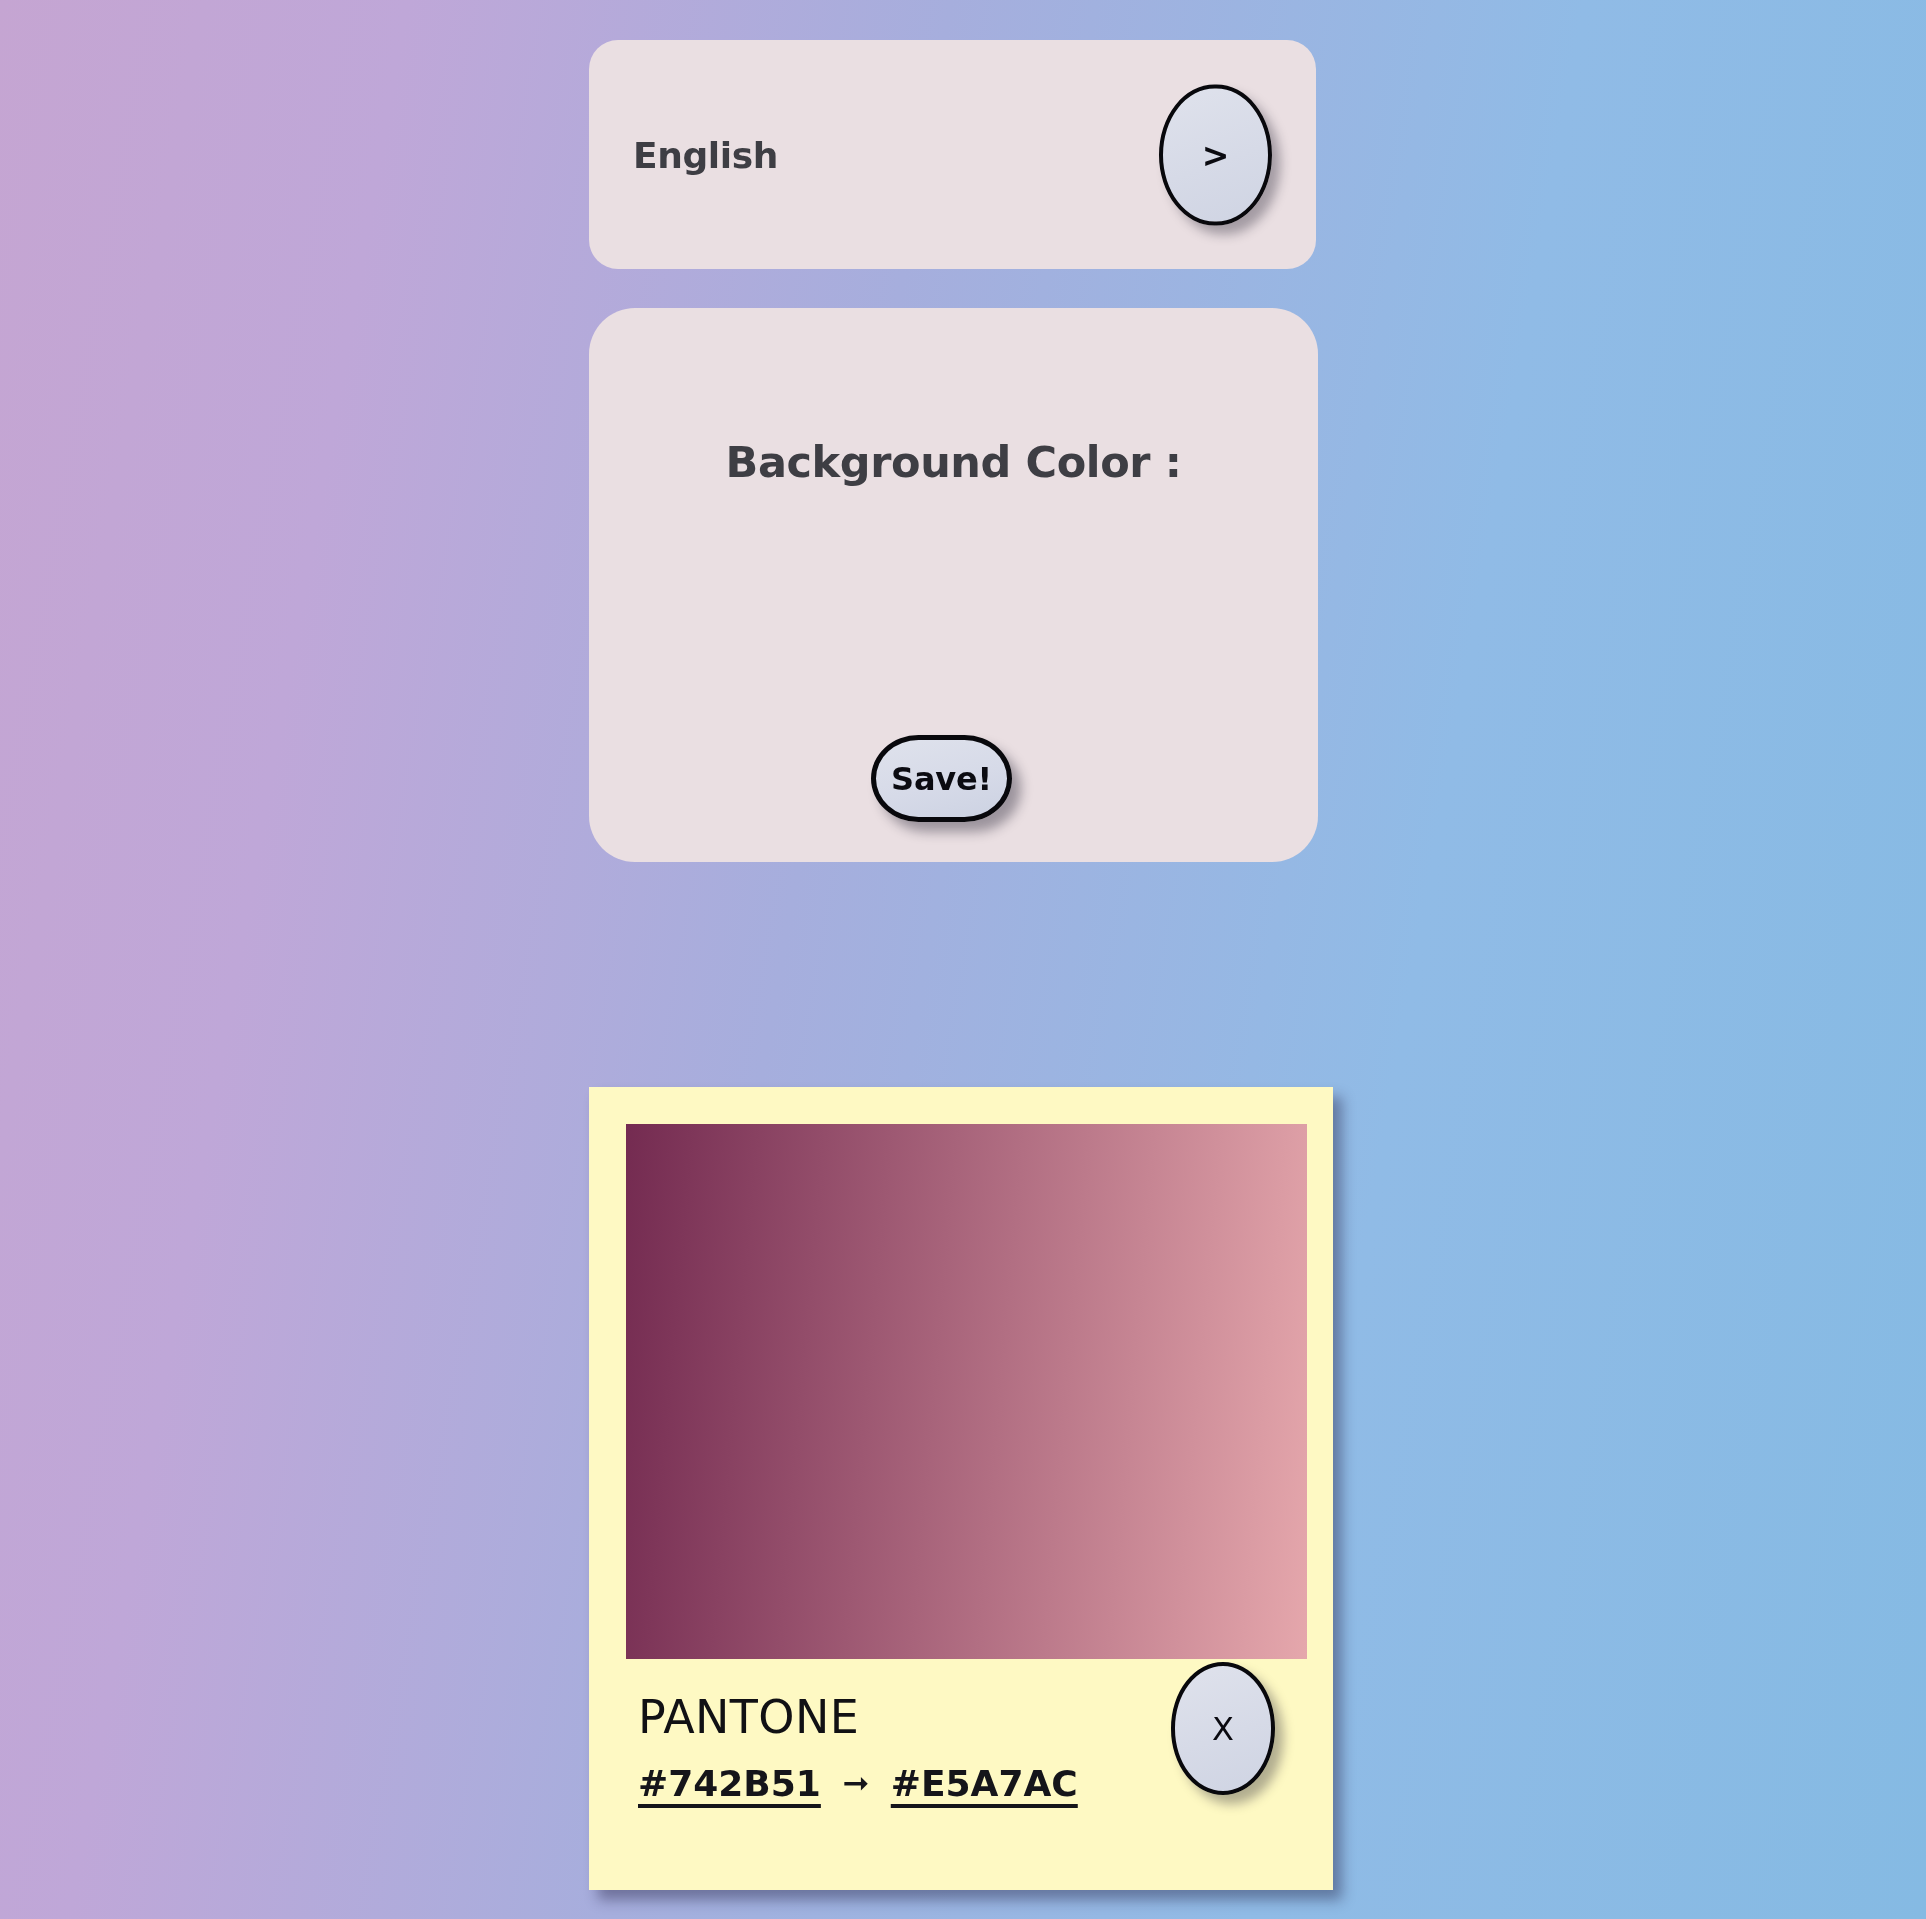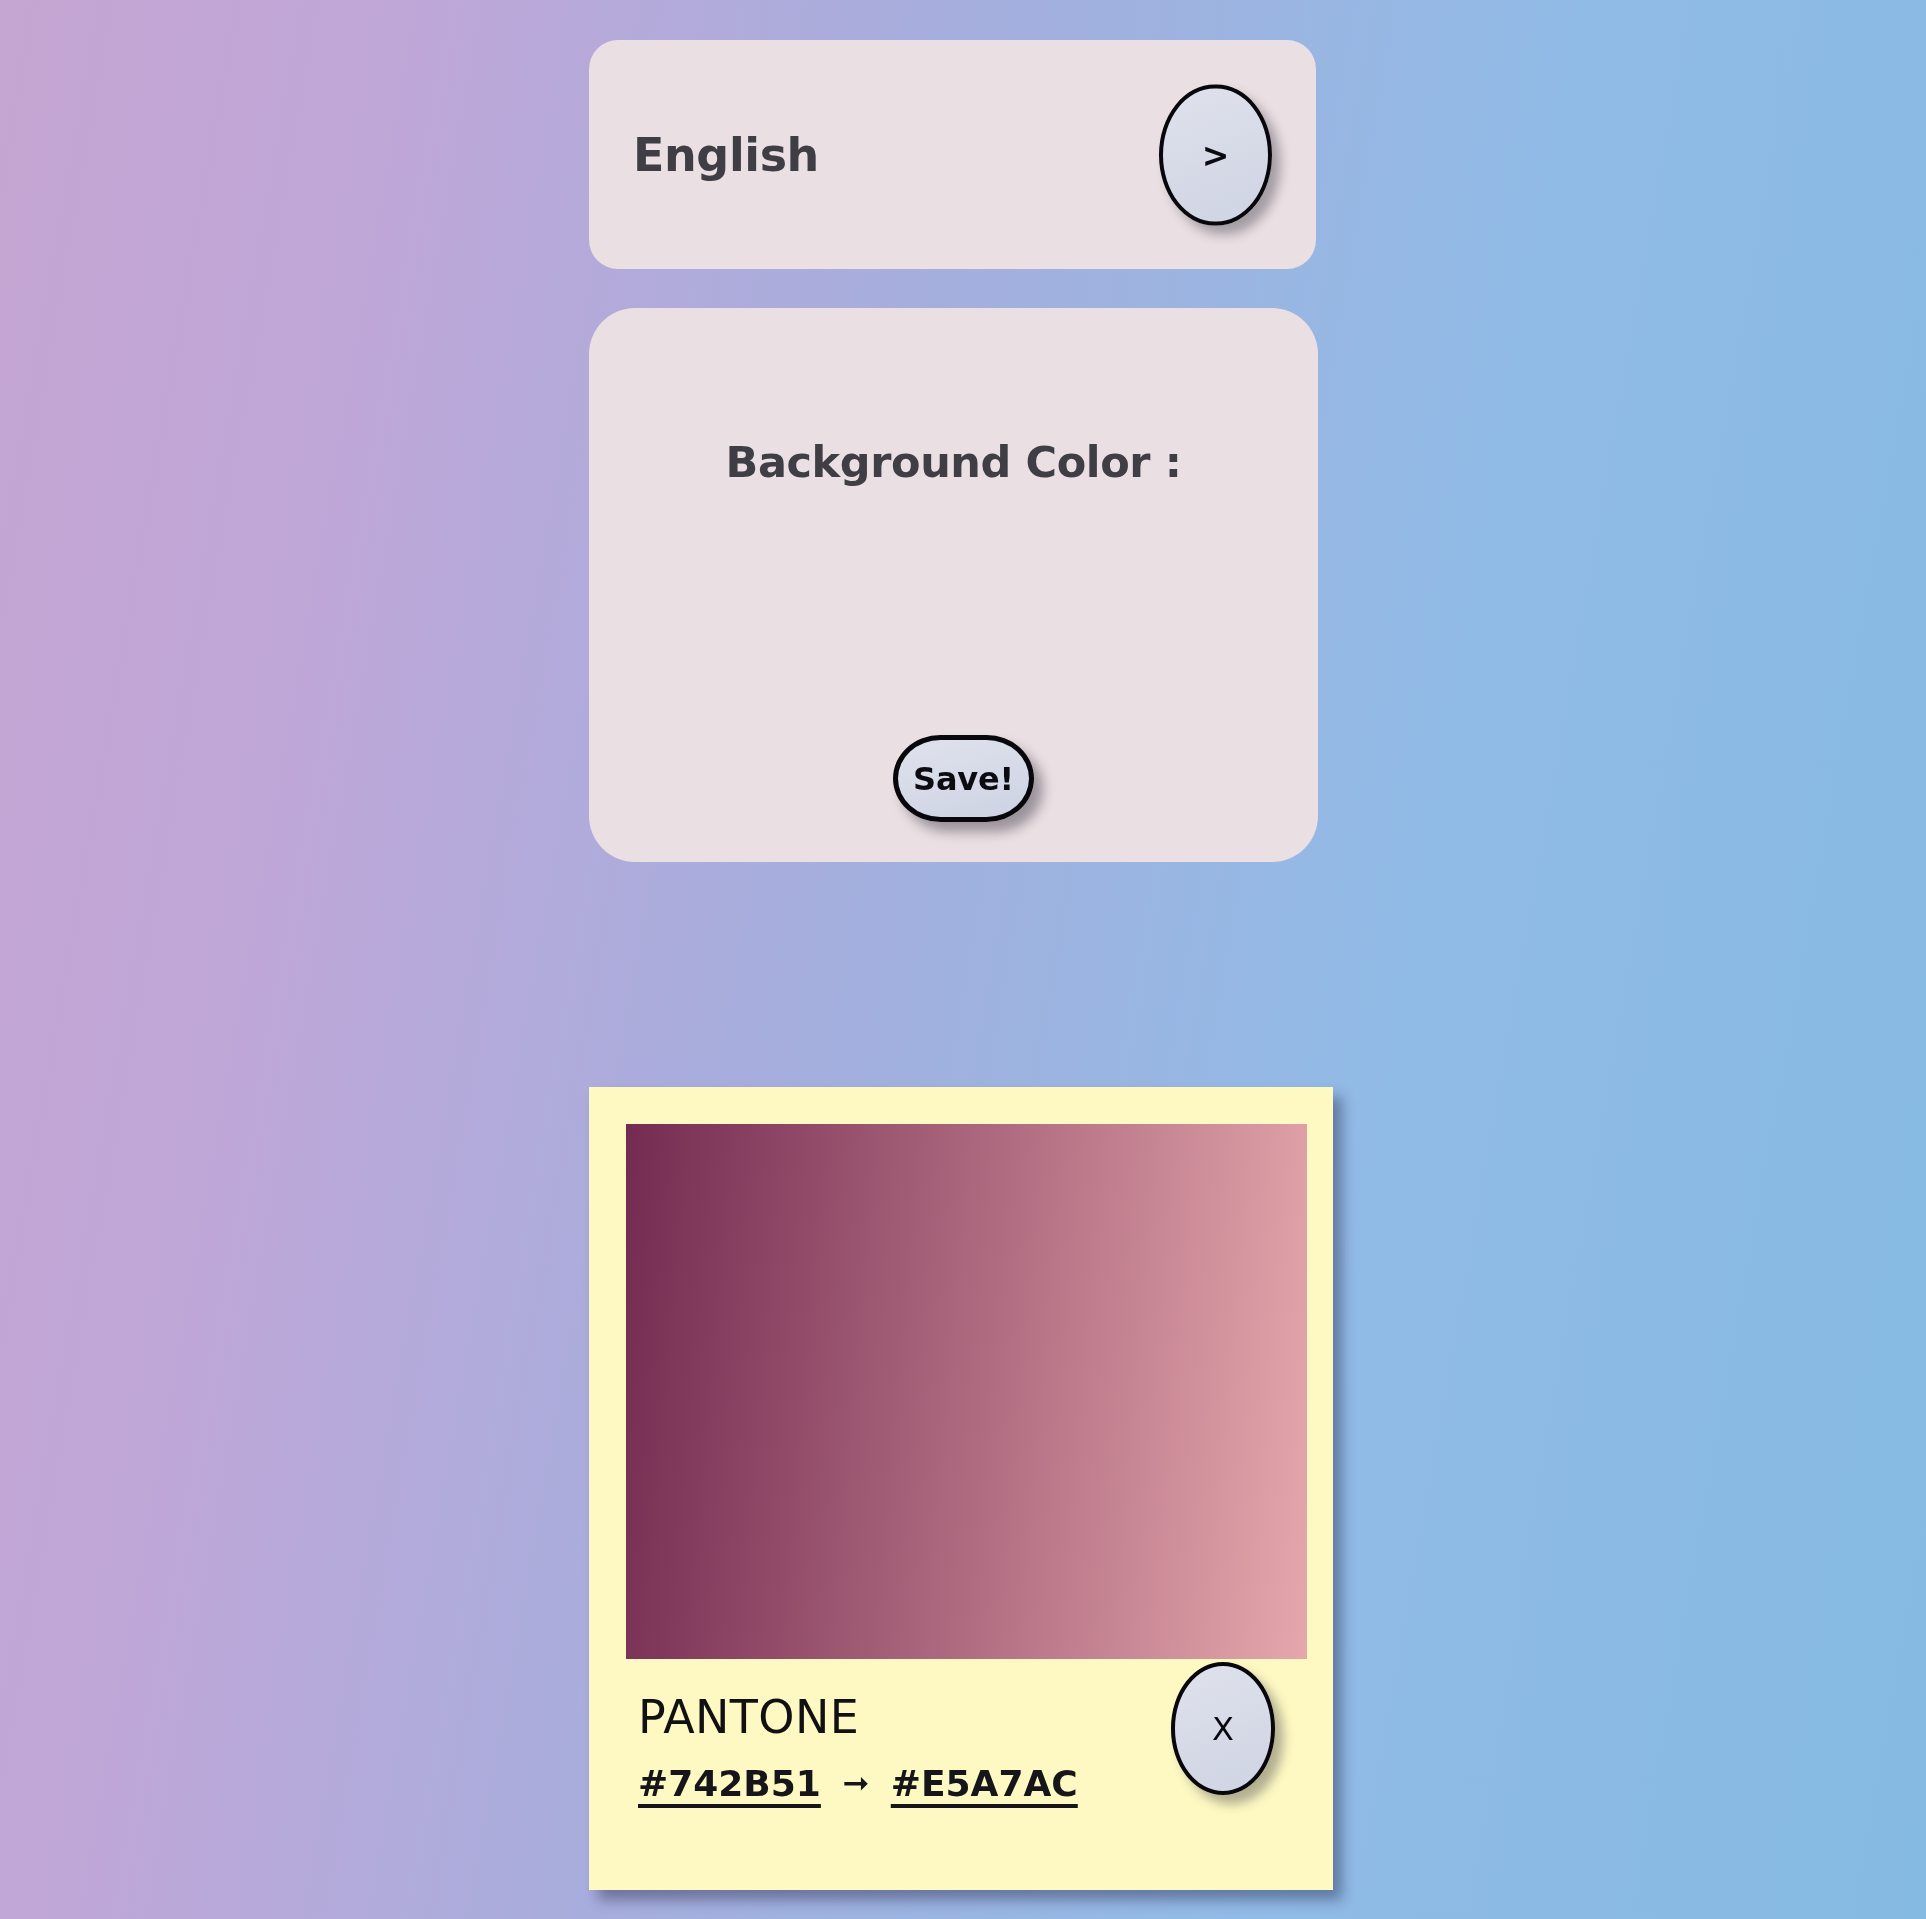--- a/index.html
+++ b/index.html
@@ -24,21 +24,21 @@
     height: 229px;
     background: #eadfe2;
     border-radius: 29px;
     box-sizing: border-box;
   }
   .lang-label {
     position: absolute;
     left: 44px;
     top: 50%;
     transform: translateY(-50%);
-    font-size: 46px;
+    font-size: 36px;
     font-weight: 700;
     color: #3e3e44;
     letter-spacing: -0.4px;
     white-space: nowrap;
   }
   .round-btn {
     position: absolute;
     background: linear-gradient(160deg, #dfe2ec 0%, #d6dae7 55%, #cfd4e3 100%);
     border: 4.6px solid #08080c;
     box-sizing: border-box;
@@ -141,21 +141,20 @@
     border-radius: 70px / 47px;
     background: linear-gradient(165deg, #faf5f7 0%, #f4eff1 60%, #efe9ec 100%);
   }
   .save-row {
     position: absolute;
     top: 427px;
     left: 0;
     width: 100%;
     display: flex;
     justify-content: center;
-    padding-left: 22px;
   }
   .save-btn {
     width: 141px;
     height: 87px;
     border-radius: 48px / 44px;
     background: linear-gradient(165deg, #dfe2ec 0%, #d6dae8 55%, #ccd2e2 100%);
     margin-left: -24px;
   }
 
   

